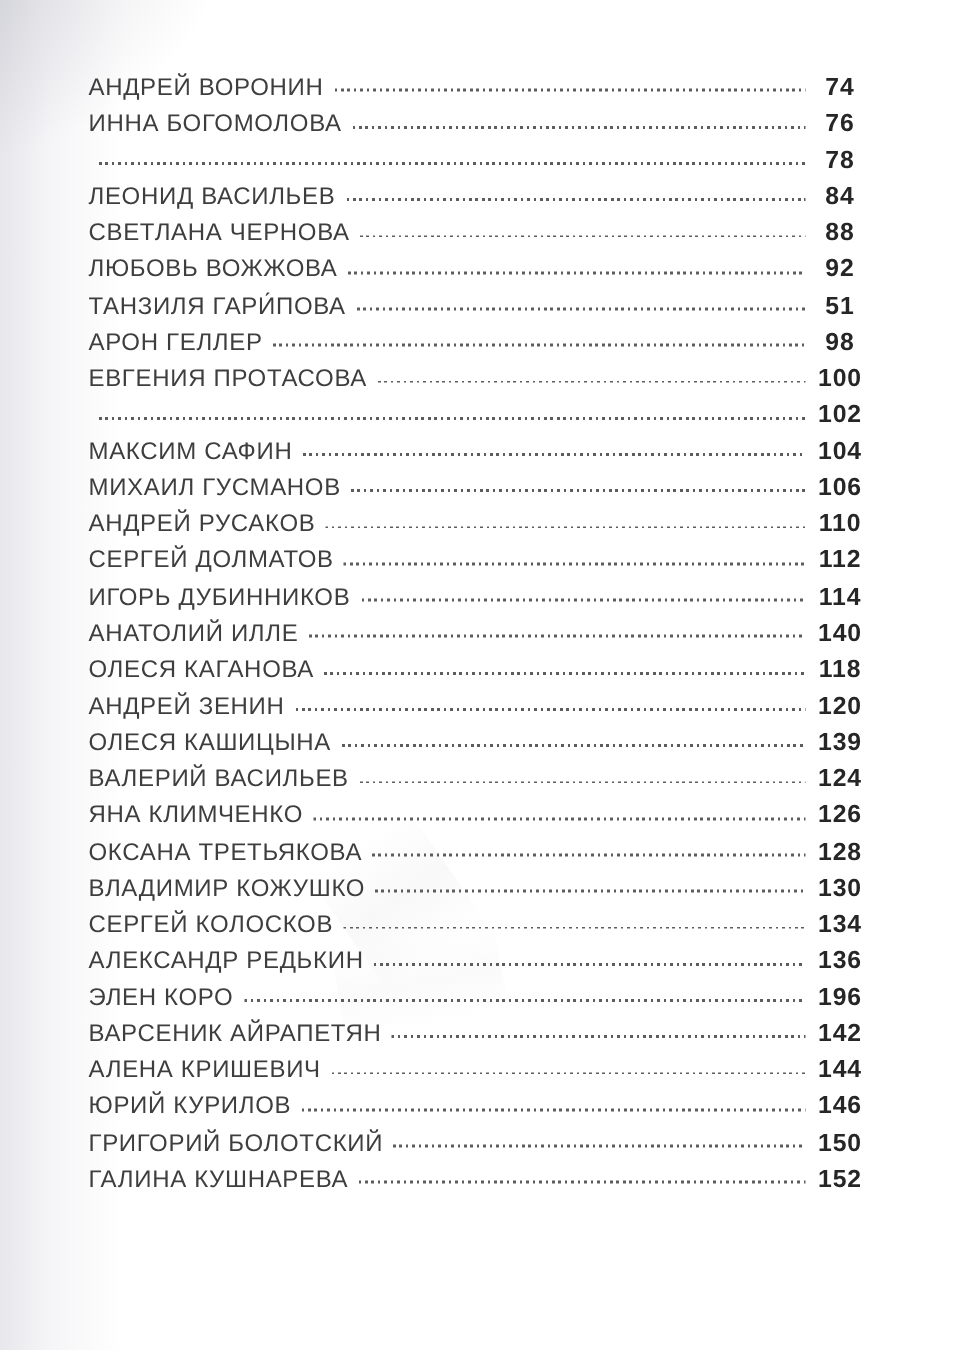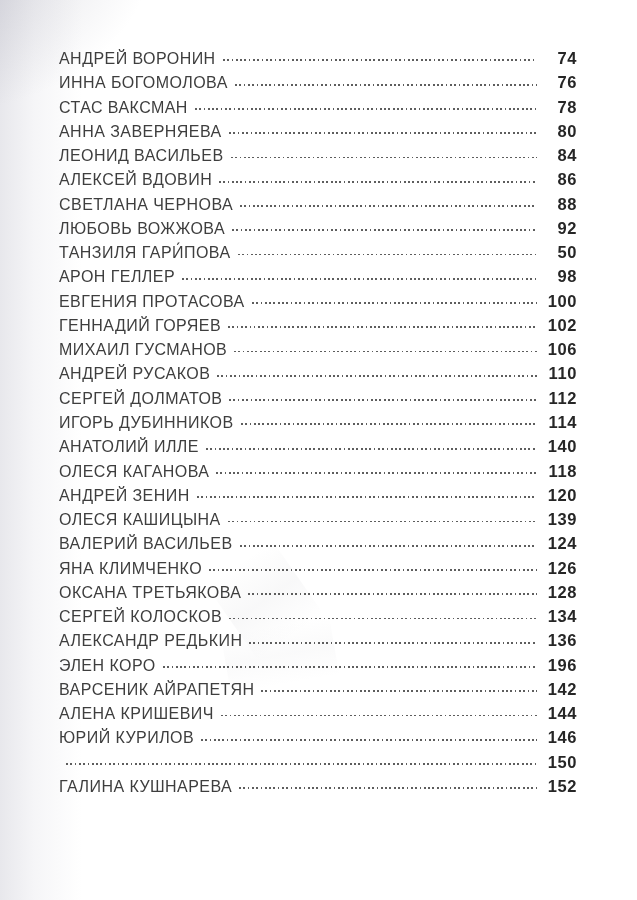--- a/index.html
+++ b/index.html
@@ -63,21 +63,21 @@
       #5d5d5d 0, #5d5d5d 1.7px,
       transparent 1.7px, transparent 4.3px
     );
   }
   .num {
     font-size: 16.5px;
     font-weight: bold;
     letter-spacing: 0.6px;
     color: #262626;
     min-width: 34px;
-    text-align: right;
+    text-align: center;
   }
 </style>
 </head>
 <body>
 
 <div class="page">
   <div class="photo-shade"></div>
   <div class="photo-crease crease-1"></div>
   <div class="photo-crease crease-2"></div>
   <div class="toc" id="toc">
@@ -87,79 +87,72 @@
     <span class="num">74</span>
   </div>
 
   <div class="row">
     <span class="name">ИННА БОГОМОЛОВА</span>
     <span class="dots"></span>
     <span class="num">76</span>
   </div>
 
   <div class="row">
-    <span class="name">СТАС ВАКСМАН</span>
     <span class="dots"></span>
     <span class="num">78</span>
   </div>
 
-  <div class="row">
-    <span class="name">АННА ЗАВЕРНЯЕВА</span>
-    <span class="dots"></span>
-    <span class="num">80</span>
-  </div>
 
   <div class="row">
     <span class="name">ЛЕОНИД ВАСИЛЬЕВ</span>
     <span class="dots"></span>
     <span class="num">84</span>
   </div>
 
-  <div class="row">
-    <span class="name">АЛЕКСЕЙ ВДОВИН</span>
-    <span class="dots"></span>
-    <span class="num">86</span>
-  </div>
 
   <div class="row">
     <span class="name">СВЕТЛАНА ЧЕРНОВА</span>
     <span class="dots"></span>
     <span class="num">88</span>
   </div>
 
   <div class="row">
     <span class="name">ЛЮБОВЬ ВОЖЖОВА</span>
     <span class="dots"></span>
     <span class="num">92</span>
   </div>
 
   <div class="row">
     <span class="name">ТАНЗИЛЯ ГАРИ́ПОВА</span>
     <span class="dots"></span>
-    <span class="num">50</span>
+    <span class="num">51</span>
   </div>
 
   <div class="row">
     <span class="name">АРОН ГЕЛЛЕР</span>
     <span class="dots"></span>
     <span class="num">98</span>
   </div>
 
   <div class="row">
     <span class="name">ЕВГЕНИЯ ПРОТАСОВА</span>
     <span class="dots"></span>
     <span class="num">100</span>
   </div>
 
   <div class="row">
-    <span class="name">ГЕННАДИЙ ГОРЯЕВ</span>
     <span class="dots"></span>
     <span class="num">102</span>
   </div>
 
+  <div class="row">
+    <span class="name">МАКСИМ САФИН</span>
+    <span class="dots"></span>
+    <span class="num">104</span>
+  </div>
 
   <div class="row">
     <span class="name">МИХАИЛ ГУСМАНОВ</span>
     <span class="dots"></span>
     <span class="num">106</span>
   </div>
 
   <div class="row">
     <span class="name">АНДРЕЙ РУСАКОВ</span>
     <span class="dots"></span>
@@ -213,20 +206,25 @@
     <span class="dots"></span>
     <span class="num">126</span>
   </div>
 
   <div class="row">
     <span class="name">ОКСАНА ТРЕТЬЯКОВА</span>
     <span class="dots"></span>
     <span class="num">128</span>
   </div>
 
+  <div class="row">
+    <span class="name">ВЛАДИМИР КОЖУШКО</span>
+    <span class="dots"></span>
+    <span class="num">130</span>
+  </div>
 
   <div class="row">
     <span class="name">СЕРГЕЙ КОЛОСКОВ</span>
     <span class="dots"></span>
     <span class="num">134</span>
   </div>
 
   <div class="row">
     <span class="name">АЛЕКСАНДР РЕДЬКИН</span>
     <span class="dots"></span>
@@ -251,20 +249,21 @@
     <span class="num">144</span>
   </div>
 
   <div class="row">
     <span class="name">ЮРИЙ КУРИЛОВ</span>
     <span class="dots"></span>
     <span class="num">146</span>
   </div>
 
   <div class="row">
+    <span class="name">ГРИГОРИЙ БОЛОТСКИЙ</span>
     <span class="dots"></span>
     <span class="num">150</span>
   </div>
 
   <div class="row">
     <span class="name">ГАЛИНА КУШНАРЕВА</span>
     <span class="dots"></span>
     <span class="num">152</span>
   </div>
 </div>

